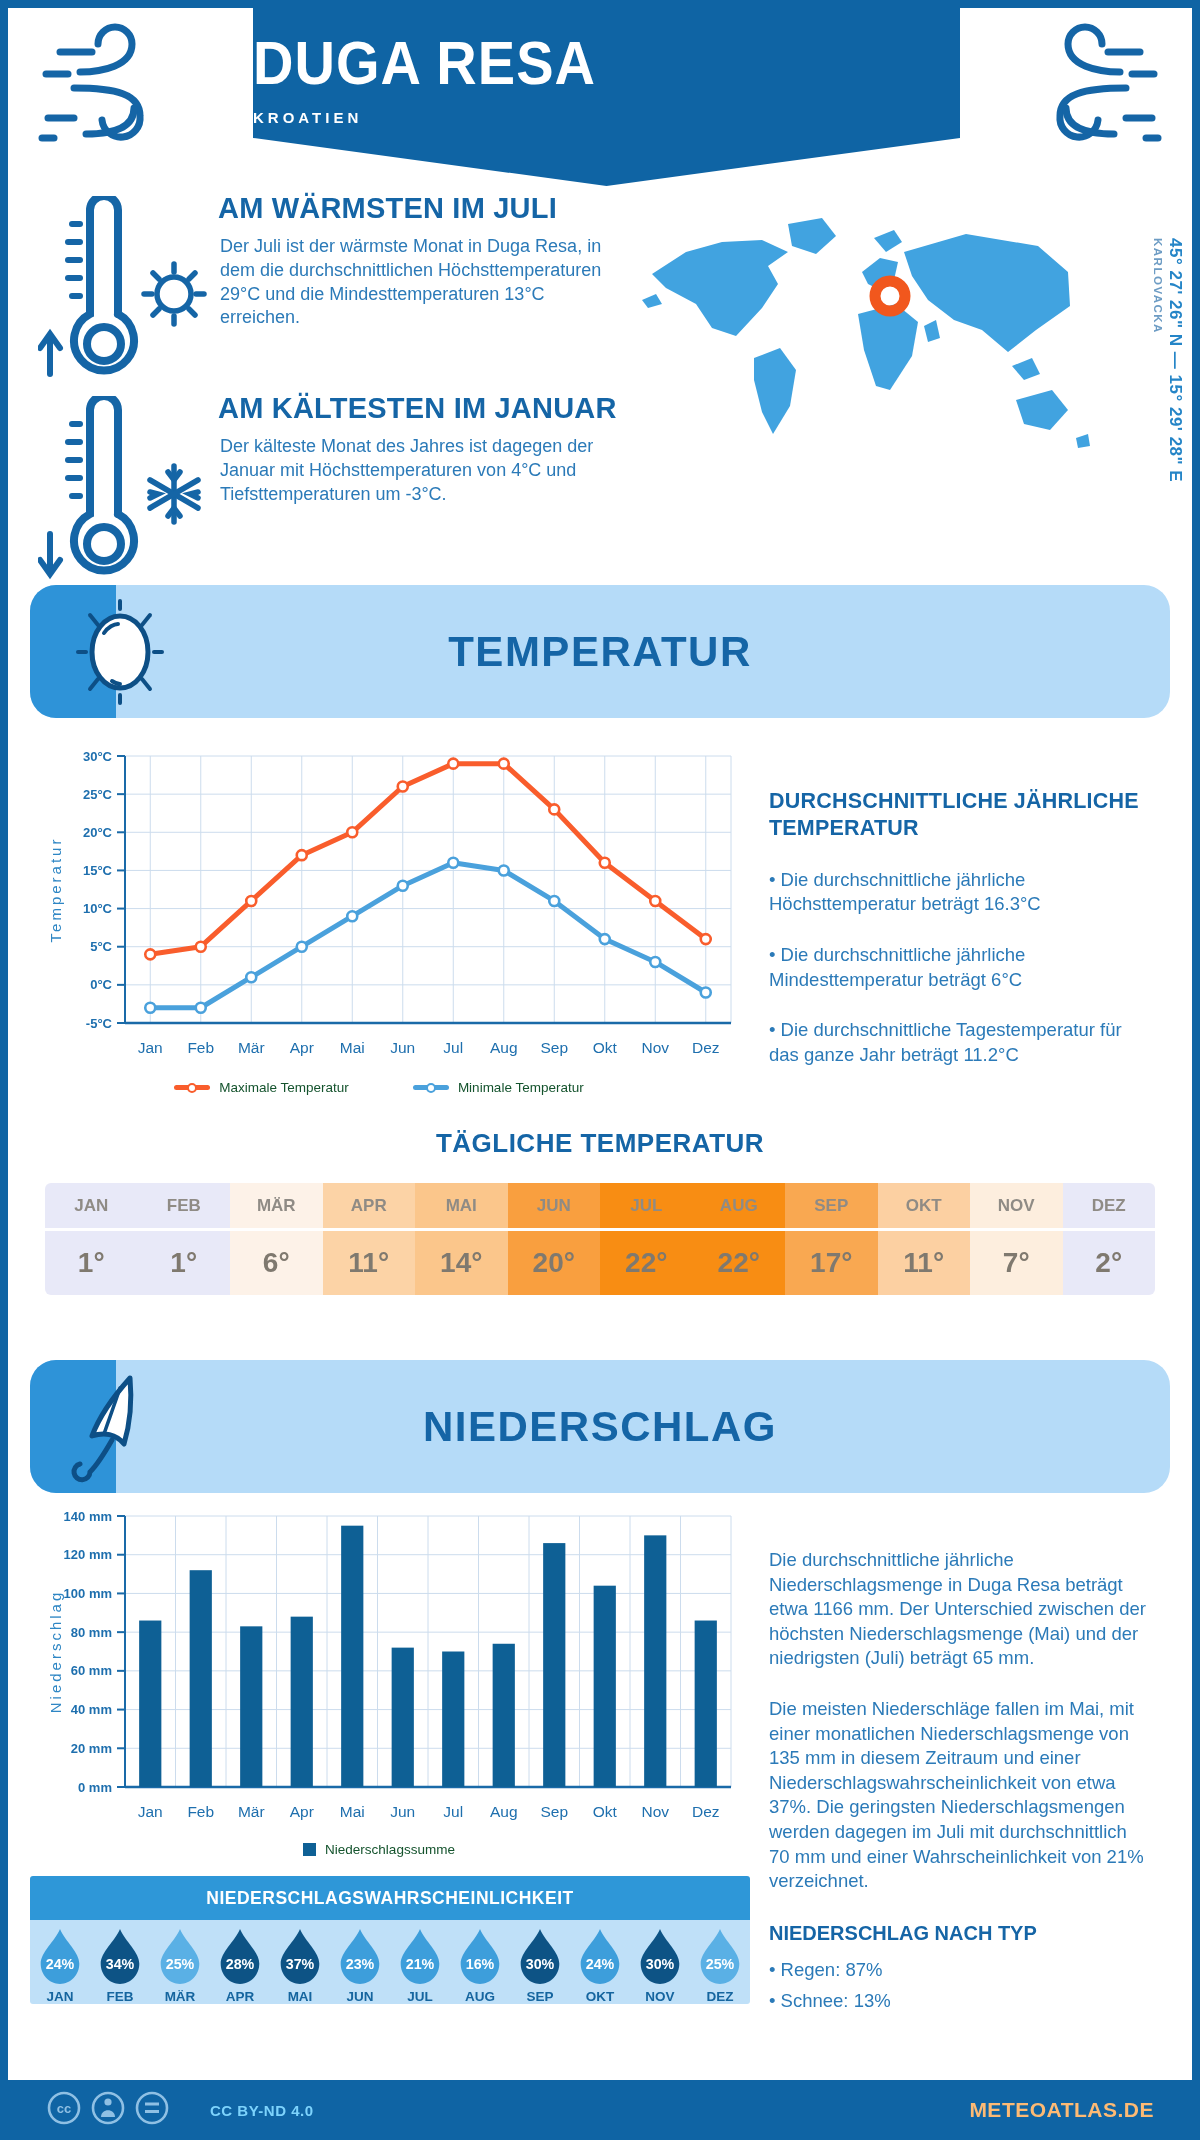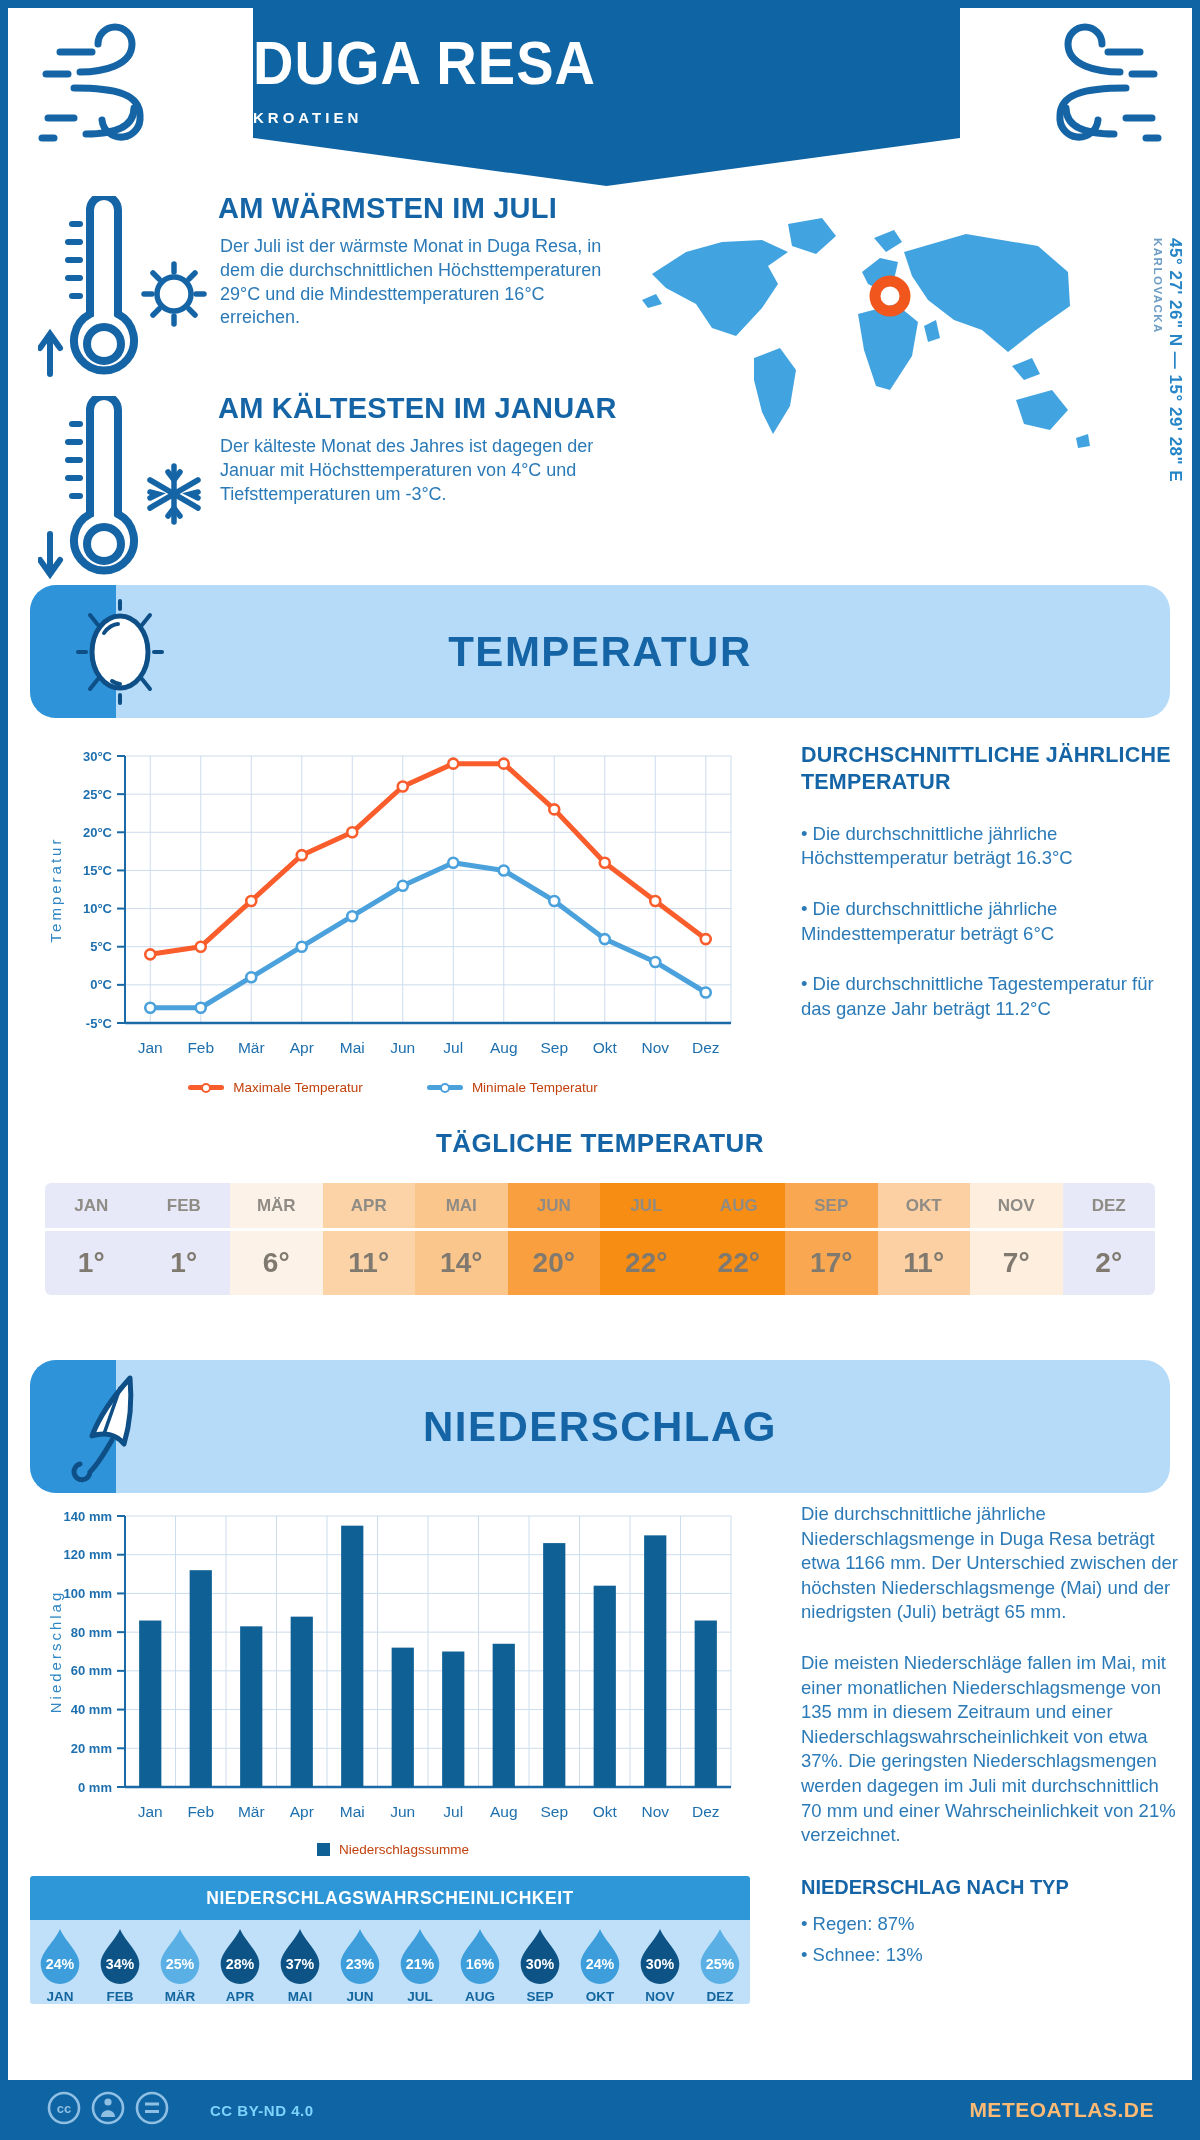--- a/index.html
+++ b/index.html
@@ -44,32 +44,32 @@
   .band-icon{position:absolute;left:38px;top:12px;z-index:2;}
 
   
   .chart{position:absolute;left:45px;width:700px;height:335px;}
   .chart--temp{top:738px;}
   .chart--precip{top:1502px;}
   svg.chart-svg{width:100%;height:100%;}
   .chart-svg text.tick{font:600 13px "Liberation Sans",sans-serif;fill:#1e6fae;}
   .chart-svg text.xlab{font:400 15.5px "Liberation Sans",sans-serif;fill:#1e6fae;}
   .chart-svg text.ylab{font:400 15px "Liberation Sans",sans-serif;fill:#2e86c4;letter-spacing:3px;}
-  .legend{position:absolute;left:43px;width:700px;display:flex;justify-content:center;gap:64px;
-          color:#c2410c;font-size:13.5px;}
+  .legend{position:absolute;left:29px;width:700px;display:flex;justify-content:center;gap:64px;
+          color:#14532d;font-size:13.5px;}
   .legend--temp{top:1080px;}
   .legend--precip{top:1842px;}
   .legend-item{display:flex;align-items:center;gap:9px;}
   .lg-line{position:relative;width:36px;height:5px;border-radius:3px;display:inline-block;}
   .lg-dot{position:absolute;left:13px;top:-2.5px;width:6px;height:6px;border-radius:50%;
           background:#fff;border:2px solid currentColor;}
   .lg-square{width:13px;height:13px;display:inline-block;}
 
   
-  .side{position:absolute;left:801px;width:380px;color:#2b7ab8;font-size:18.5px;line-height:1.33;}
+  .side{position:absolute;left:769px;width:380px;color:#2b7ab8;font-size:18.5px;line-height:1.33;margin-top:46px;}
   .side--temp{top:742px;}
   .side--precip{top:1502px;}
   .side h3{margin:0 0 26px 0;color:#1565a6;font-size:21.5px;line-height:1.25;letter-spacing:.2px;}
   .side p{margin:0 0 26px 0;}
   .side .tight{margin-bottom:6px;}
   .side h4{margin:10px 0 12px 0;color:#1565a6;font-size:20px;}
 
   
   .daily-title{position:absolute;left:0;top:1128px;width:100%;text-align:center;color:#1565a6;
                font-size:26px;font-weight:700;letter-spacing:.5px;}
@@ -155,21 +155,21 @@
             <path d="M106 98 H114"></path>
             <path d="M158 98 H166"></path>
           <path d="M115 77 L121 83"></path>
             <path d="M151 113 L157 119"></path>
             <path d="M115 119 L121 113"></path>
             <path d="M151 83 L157 77"></path>
         </g>
       </svg>
     </span>
     <h2 class="hl-heading">AM WÄRMSTEN IM JULI</h2>
-    <p class="hl-text">Der Juli ist der wärmste Monat in Duga Resa, in dem die durchschnittlichen Höchsttemperaturen 29°C und die Mindesttemperaturen 16°C erreichen.</p>
+    <p class="hl-text">Der Juli ist der wärmste Monat in Duga Resa, in dem die durchschnittlichen Höchsttemperaturen 29°C und die Mindesttemperaturen 13°C erreichen.</p>
   </div>
 
   <div class="hl hl--cold">
     <span class="hl-icons">
       <svg width="172" height="195" viewBox="0 0 172 195" fill="none" stroke="#1565a6" stroke-linecap="round">
         <g stroke-width="8">
           <path d="M52 14 a14 14 0 0 1 28 0 V118"></path>
           <path d="M52 14 V118 a30 30 0 1 0 28 0"></path>
           <circle cx="66" cy="148" r="17"></circle>
         </g>

